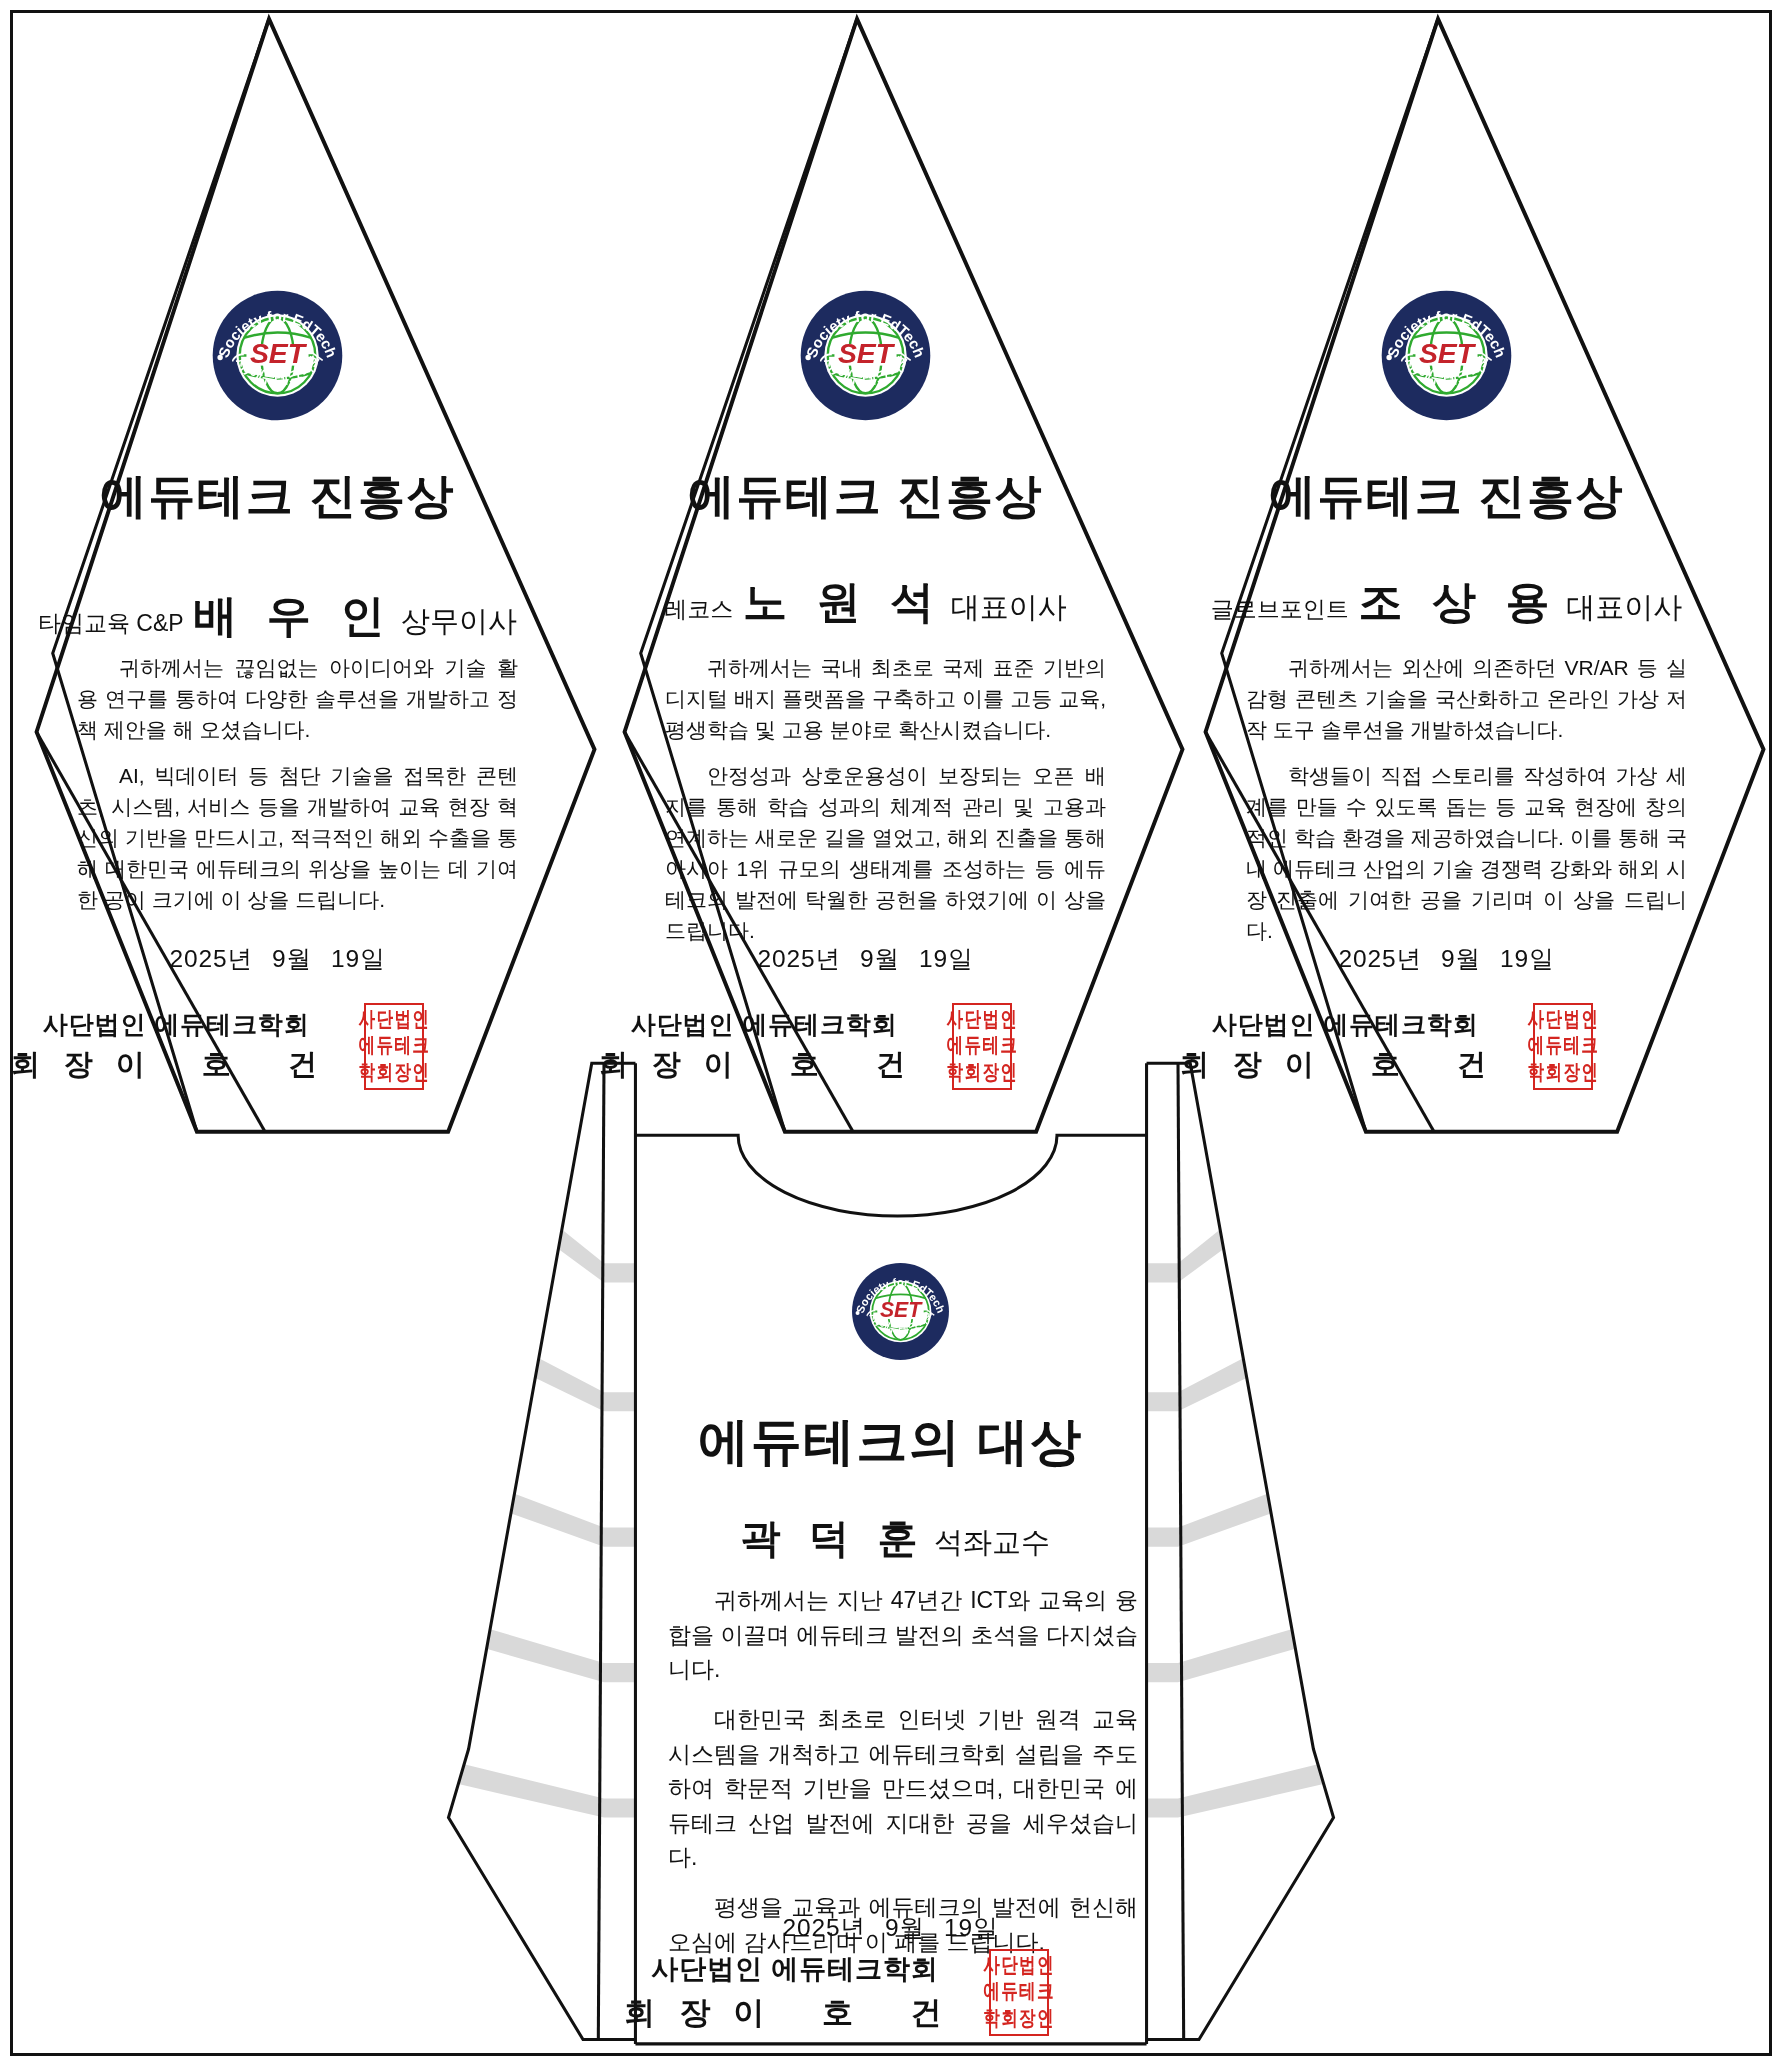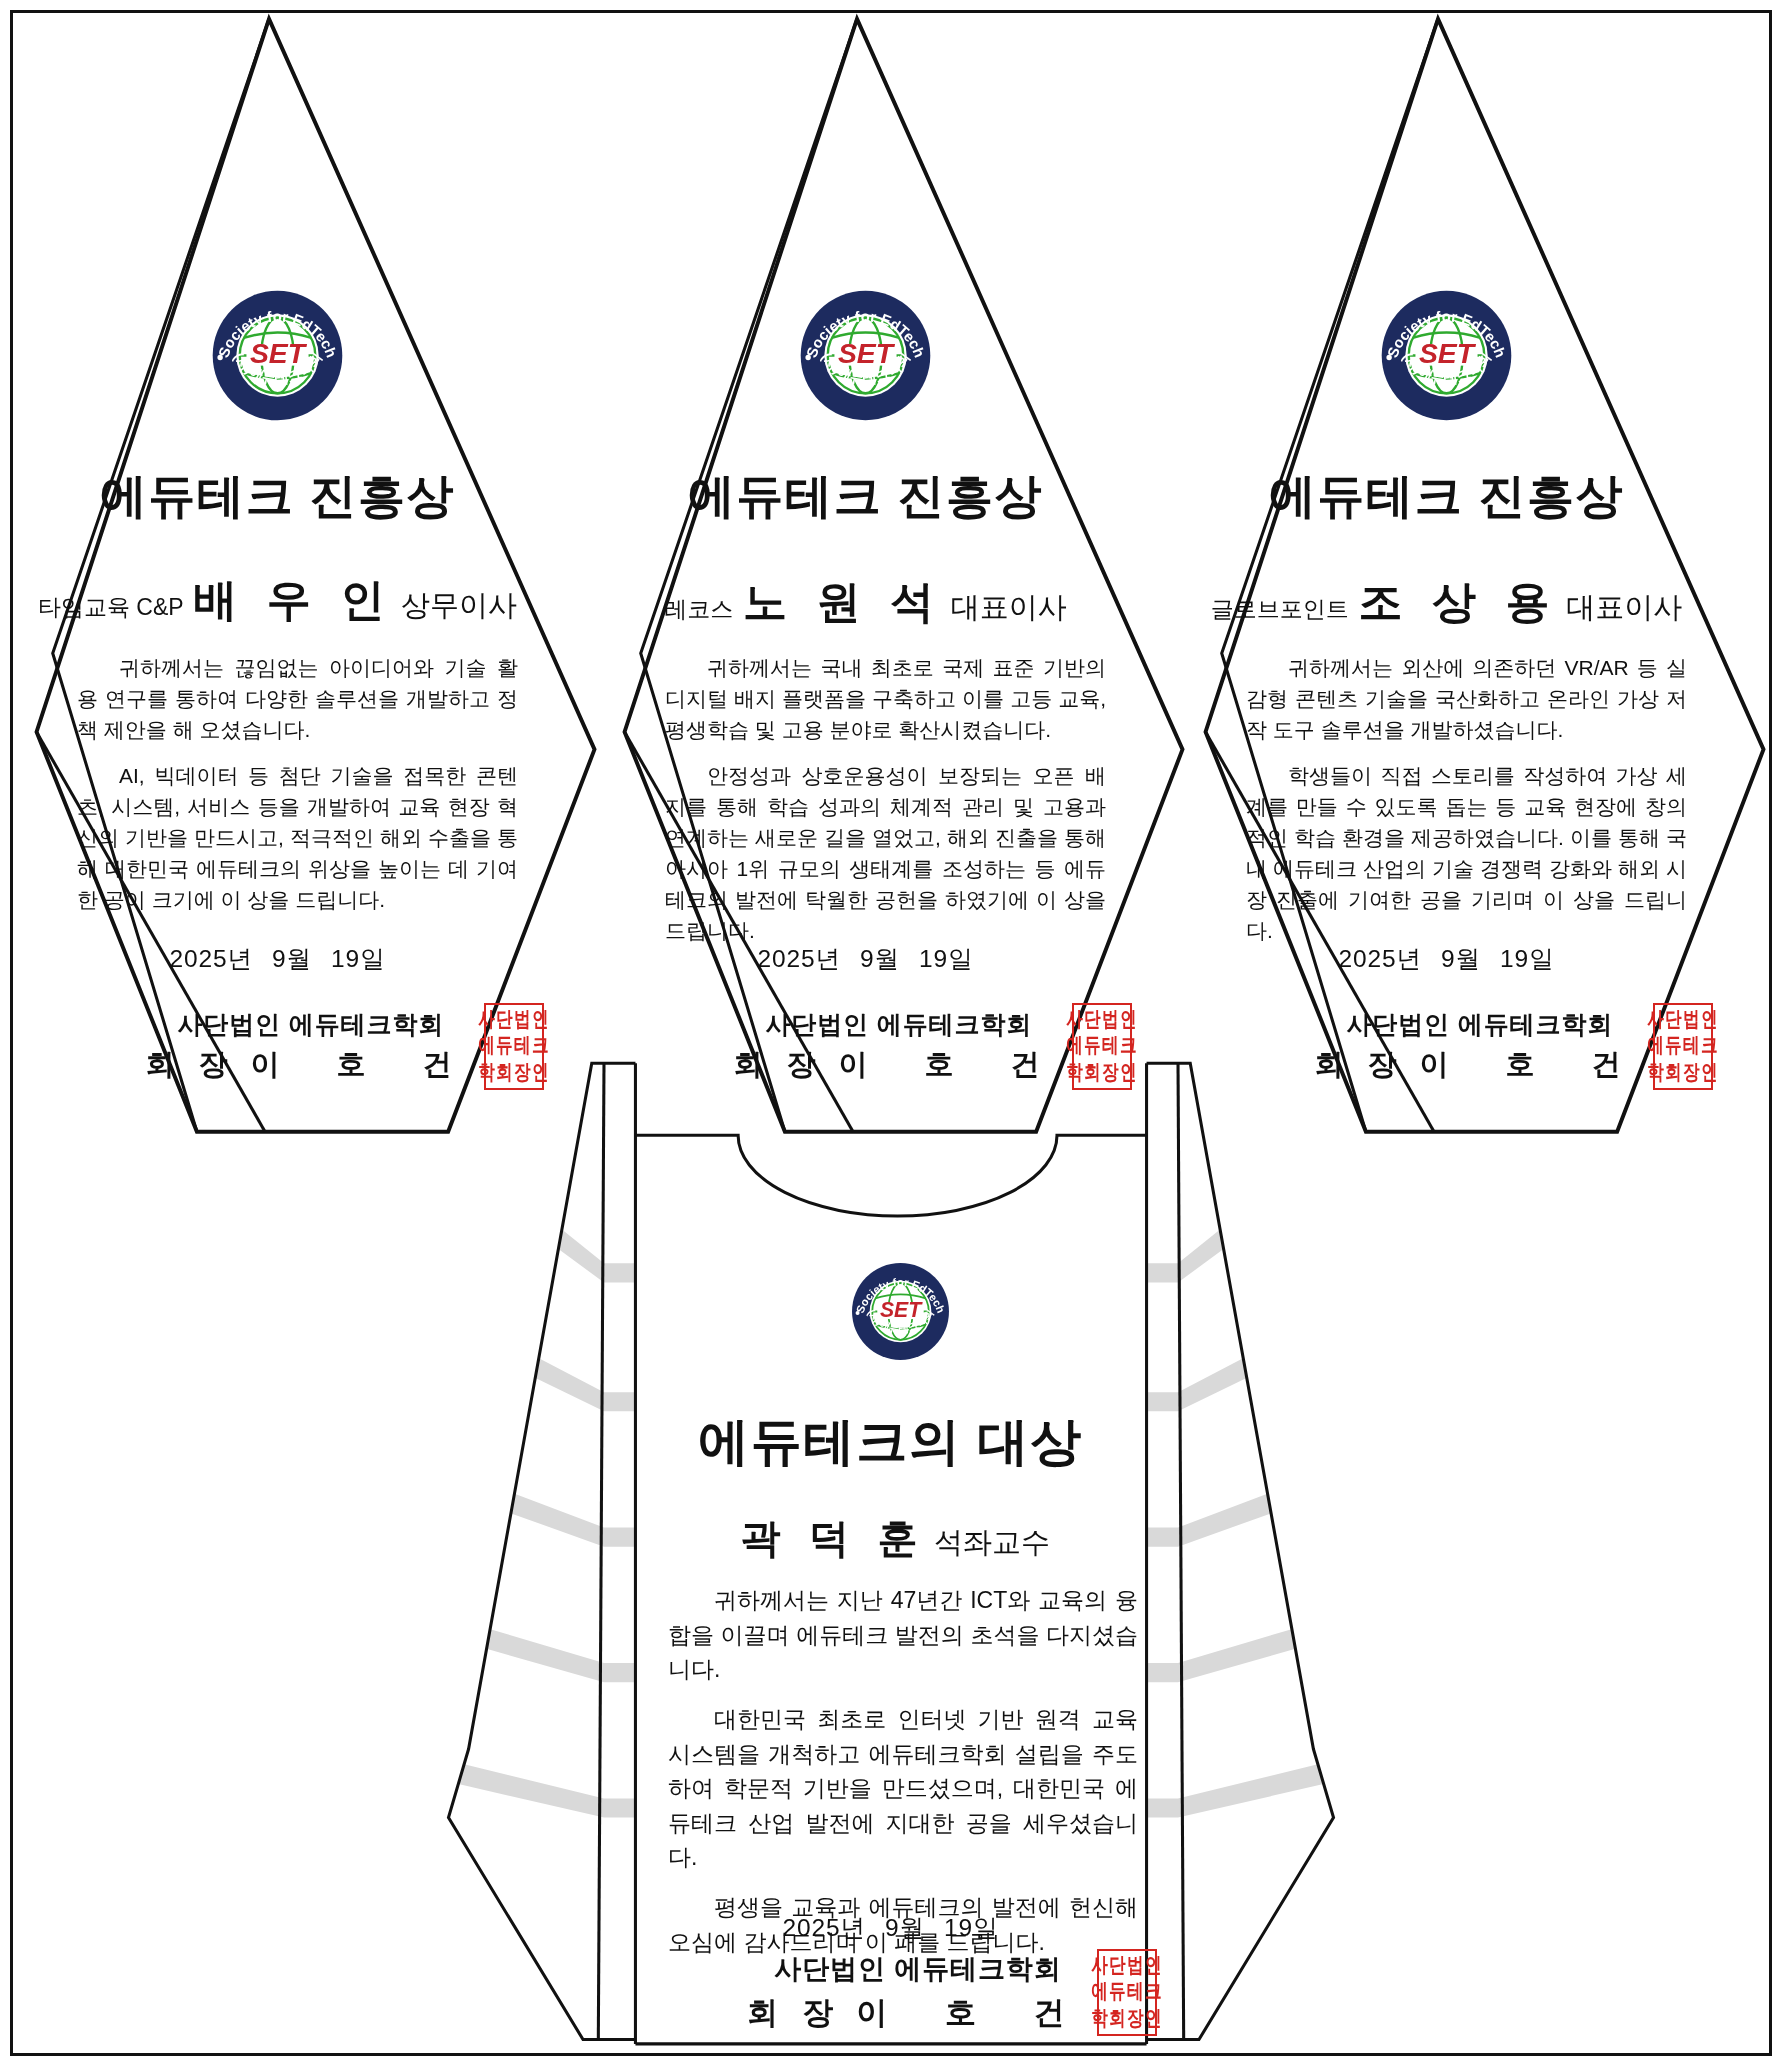--- a/index.html
+++ b/index.html
@@ -16,21 +16,21 @@
   .award-title{font-size:47px;font-weight:700;letter-spacing:1.7px;white-space:nowrap;}
   .big-title{font-size:51px;}
   .recipient{position:absolute;display:flex;justify-content:center;align-items:baseline;width:533px;white-space:nowrap;}
   .recip-org{font-size:23px;font-weight:500;}
   .recip-name{font-size:44px;font-weight:600;letter-spacing:8.7px;margin:0 7.9px 0 9.6px;}
   .recip-role{font-size:29px;font-weight:500;}
   .body-text{position:absolute;font-size:21px;line-height:1.47;text-align:justify;margin-top:6px;}
   .body-text p{margin:0 0 15.7px 0;text-indent:2em;}
   .bp .body-text{font-size:23px;line-height:1.5;}
   .date-line{position:absolute;font-size:24.5px;word-spacing:11.4px;letter-spacing:0.9px;text-align:center;width:533px;}
-  .sig{position:absolute;display:flex;justify-content:flex-end;align-items:center;gap:8px;width:533px;}
+  .sig{position:absolute;display:flex;justify-content:flex-start;align-items:center;gap:23px;width:533px;}
   .sig-lines{text-align:center;white-space:nowrap;}
   .sig-org{font-size:25px;font-weight:600;letter-spacing:0.9px;}
   .sig-pres{font-size:29px;font-weight:600;margin-top:4.4px;}
   .sig-pres .pres-title{letter-spacing:7.9px;margin-right:15px;}
   .sig-pres .pres-name{letter-spacing:24.5px;}
   .seal{width:60px;height:87px;border:2.6px solid #d42520;color:#d42520;display:flex;flex-direction:column;justify-content:space-around;align-items:center;padding:1.7px 0.9px;box-sizing:border-box;}
   .seal span{font-size:16.6px;font-weight:700;letter-spacing:1.3px;line-height:1;transform:scaleY(1.25);white-space:nowrap;}
   .bp{position:absolute;left:430px;top:1061px;width:922px;height:996px;}
   .bp .shape{position:absolute;inset:0;width:100%;height:100%;}
 </style>
@@ -76,21 +76,21 @@
   <div class="plaque p1">
     <svg class="gem" viewBox="0 0 1370 2600">
         <use href="#gem-shape"></use>
       </svg>
     <div class="logo-wrap" style="left:199px;top:277px;width:135px;height:135px;">
       <svg viewBox="0 0 200 200" width="135" height="135">
           <use href="#set-logo"></use>
         </svg>
     </div>
     <div class="center-col award-title" style="top:454px;">에듀테크 진흥상</div>
-    <div class="recipient" style="top:560px;">
+    <div class="recipient" style="top:576px;">
       <span class="recip-org">타임교육 C&amp;P</span>
       <span class="recip-name">배 우 인</span>
       <span class="recip-role">상무이사</span>
     </div>
     <div class="body-text" style="left:66px;width:441px;top:636px;">
       <p>귀하께서는 끊임없는 아이디어와 기술 활용 연구를 통하여 다양한 솔루션을 개발하고 정책 제안을 해 오셨습니다.</p>
       <p>AI, 빅데이터 등 첨단 기술을 접목한 콘텐츠, 시스템, 서비스 등을 개발하여 교육 현장 혁신의 기반을 만드시고, 적극적인 해외 수출을 통해 대한민국 에듀테크의 위상을 높이는 데 기여한 공이 크기에 이 상을 드립니다.</p>
     </div>
     <div class="date-line" style="top:931px;">2025년 9월 19일</div>
     <div class="sig" style="top:992px;">

